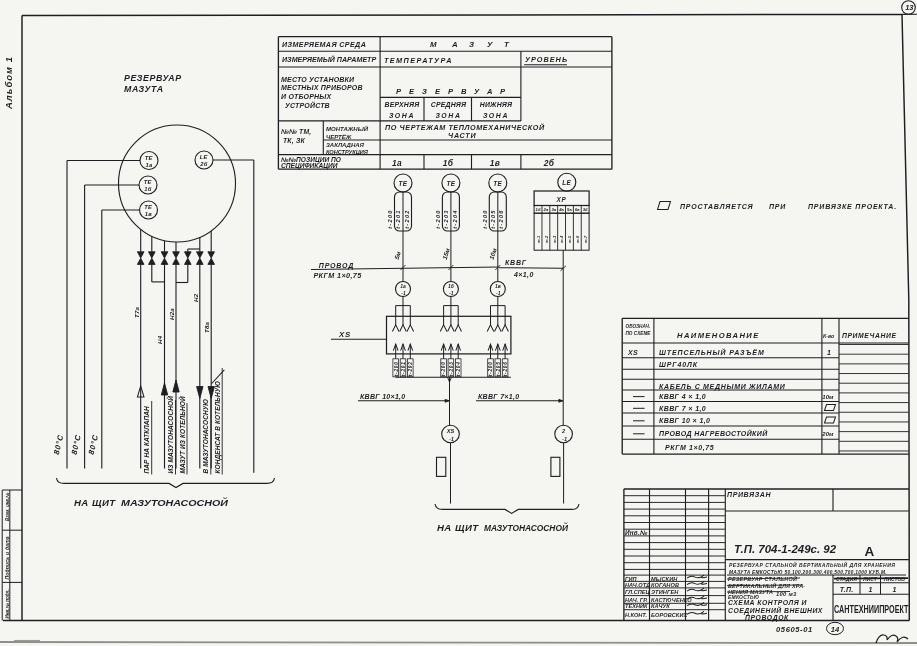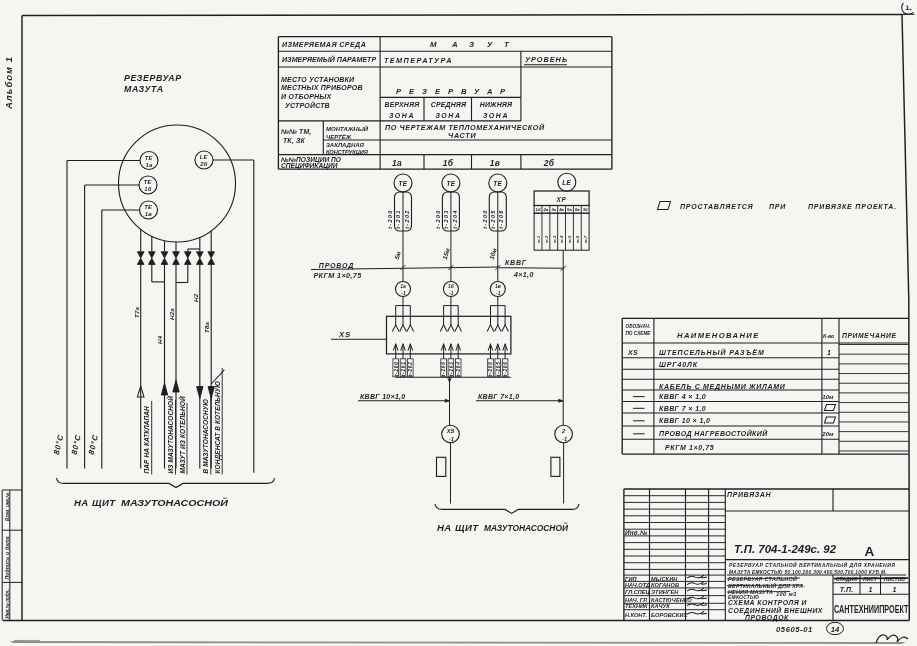--- a/index.html
+++ b/index.html
@@ -1,16 +1,16 @@
 <!DOCTYPE html>
 <html><head><meta charset="utf-8"><title>drawing</title>
 <style>
 html,body{margin:0;padding:0;background:#f5f5f2;-webkit-font-smoothing:antialiased;}
 text{-webkit-font-smoothing:antialiased;}
-#pg{position:relative;width:917px;height:646px;background:#f5f5f2;overflow:hidden;transform:translateZ(0);border-radius:25px;}
+#pg{position:relative;width:917px;height:646px;background:#f5f5f2;overflow:hidden;transform:translateZ(0);}
 </style></head>
 <body>
 <div id="pg">
 <svg width="917" height="646" viewBox="0 0 917 646" style="transform:translateZ(0)">
 <line x1="22" y1="15.6" x2="902" y2="14.4" stroke="#1f1f23" stroke-width="1.46" stroke-linecap="butt"></line>
 <path d="M902,14.4 L908.8,300 L909.3,620.5" stroke="#1f1f23" stroke-width="1.46" fill="none"></path>
 <line x1="3" y1="620.5" x2="909.3" y2="620.5" stroke="#1f1f23" stroke-width="1.46" stroke-linecap="butt"></line>
 <line x1="22" y1="15.6" x2="22" y2="620.5" stroke="#1f1f23" stroke-width="1.46" stroke-linecap="butt"></line>
 <circle cx="908.5" cy="7.5" r="6.8" stroke="#1f1f23" stroke-width="1.12" fill="none"></circle>
 <text x="905.2" y="10.4" style="font-family:'Liberation Sans',sans-serif;font-size:7.5px;letter-spacing:0px;font-style:italic;font-weight:bold;" fill="#1f1f23" text-anchor="start">13</text>

